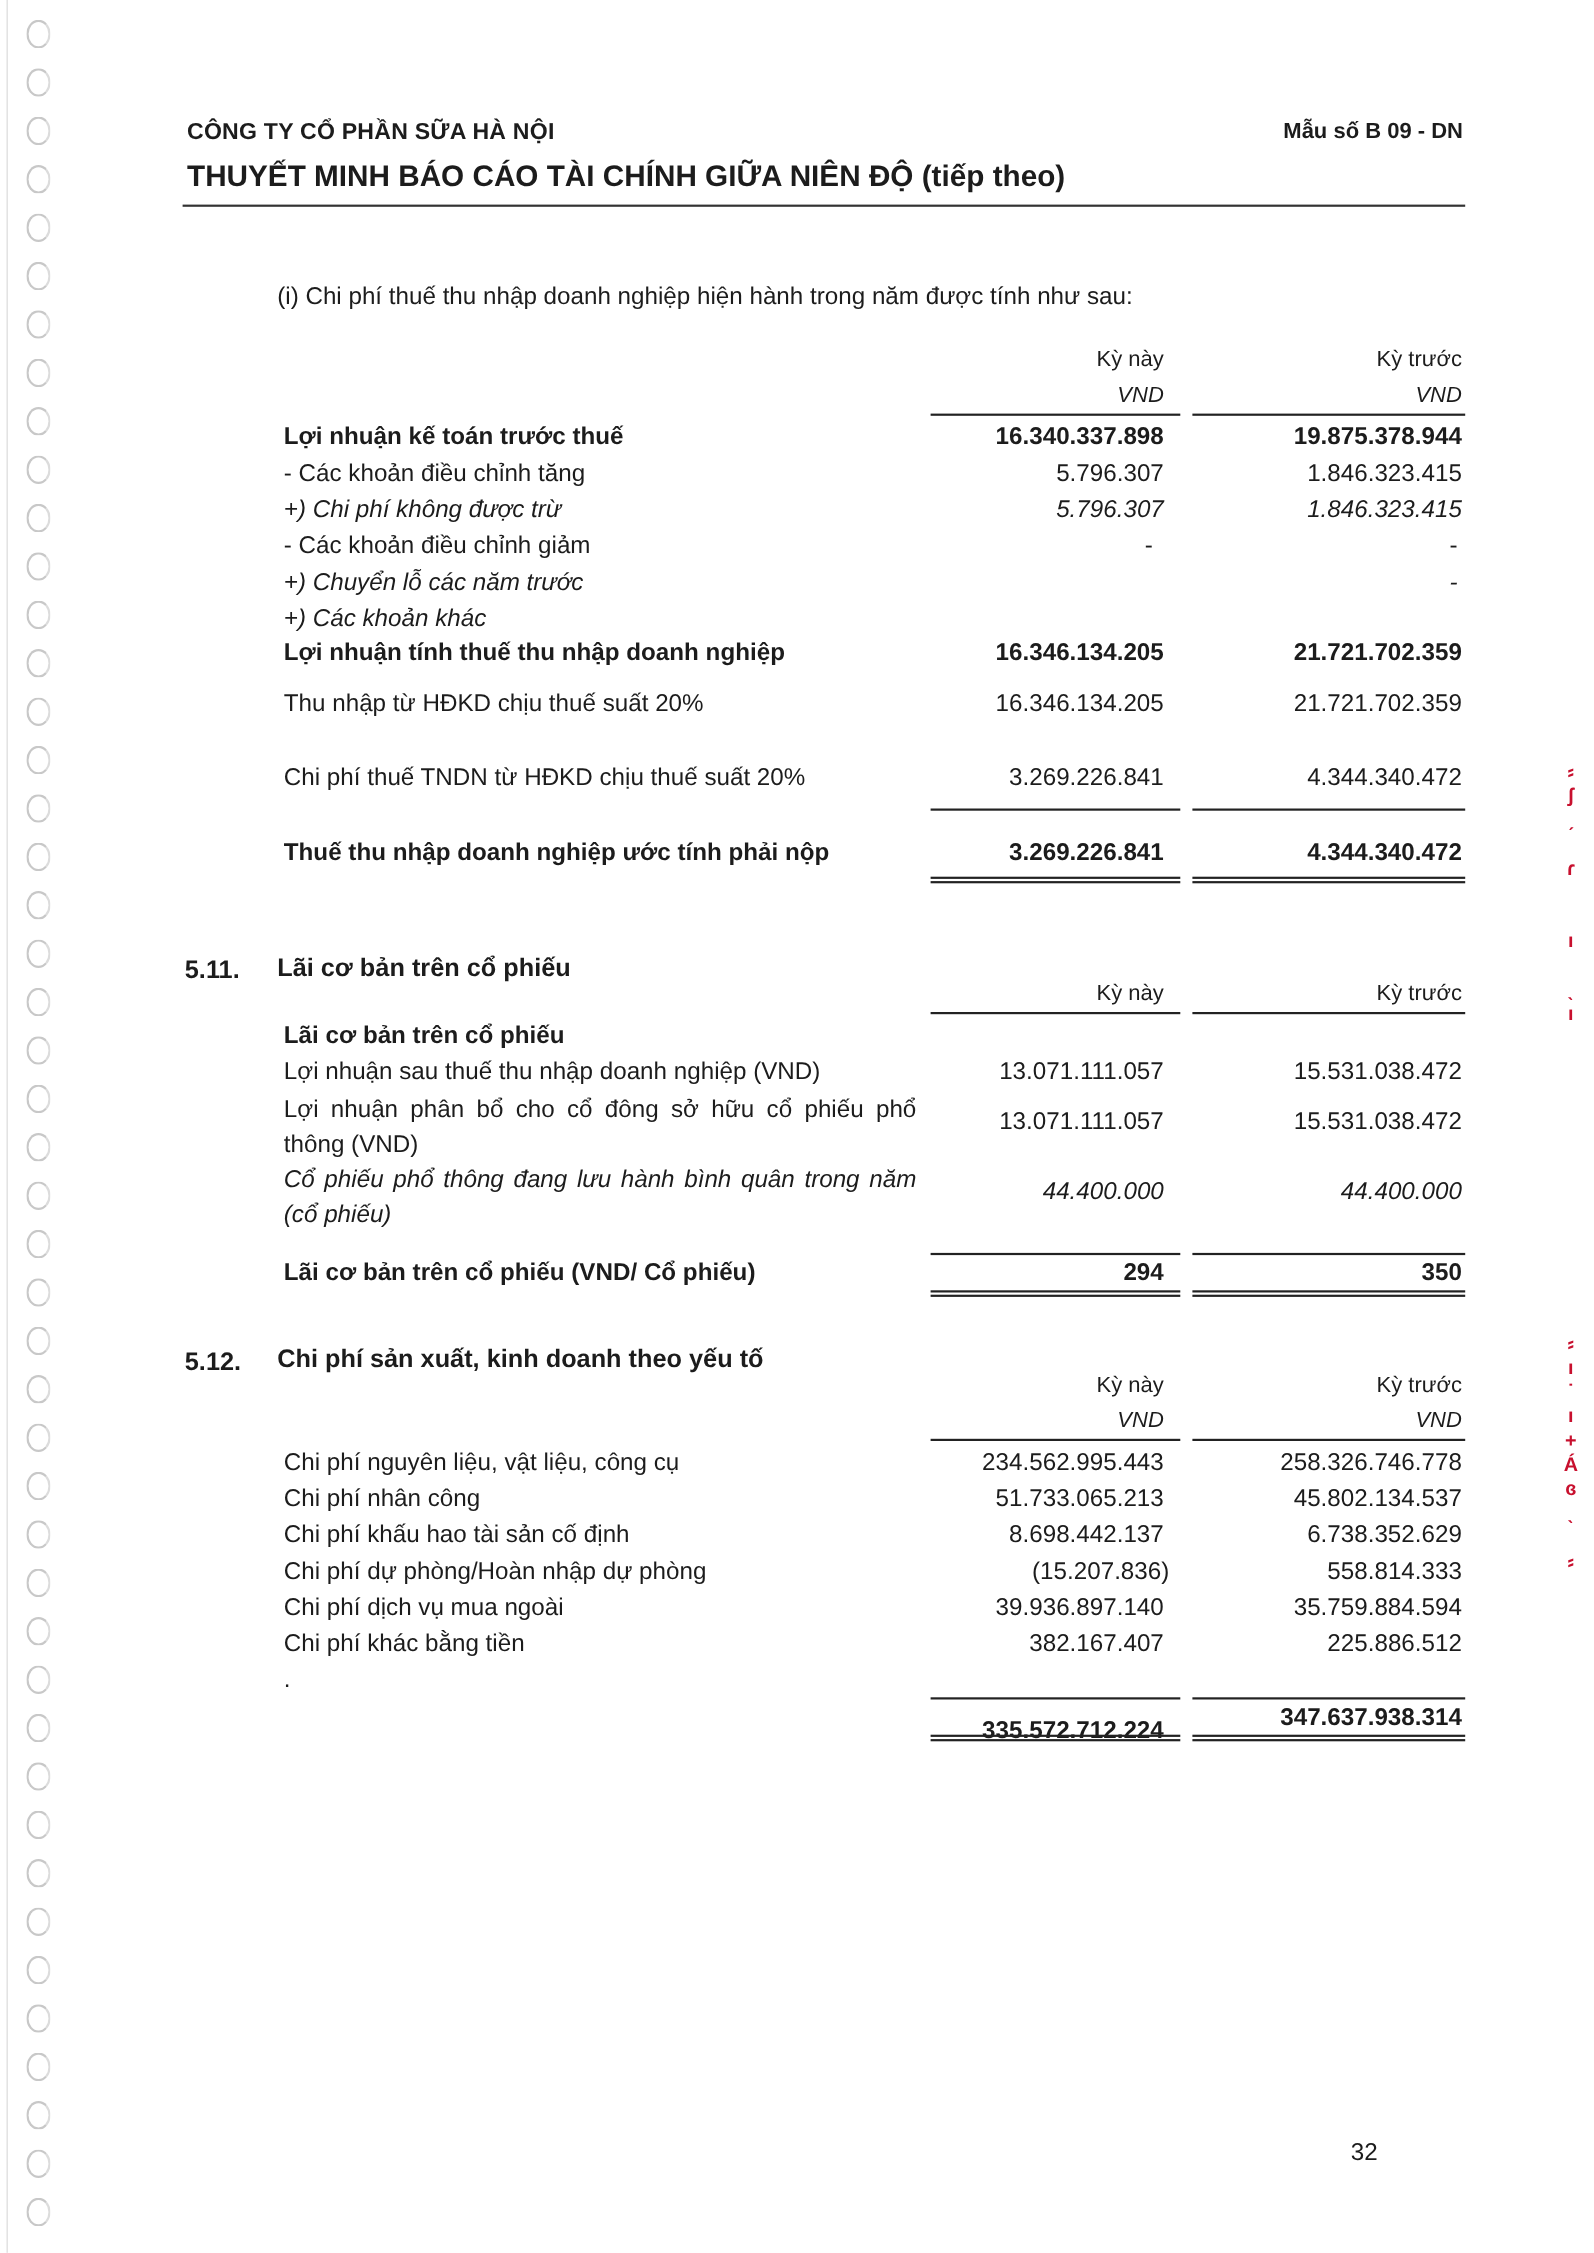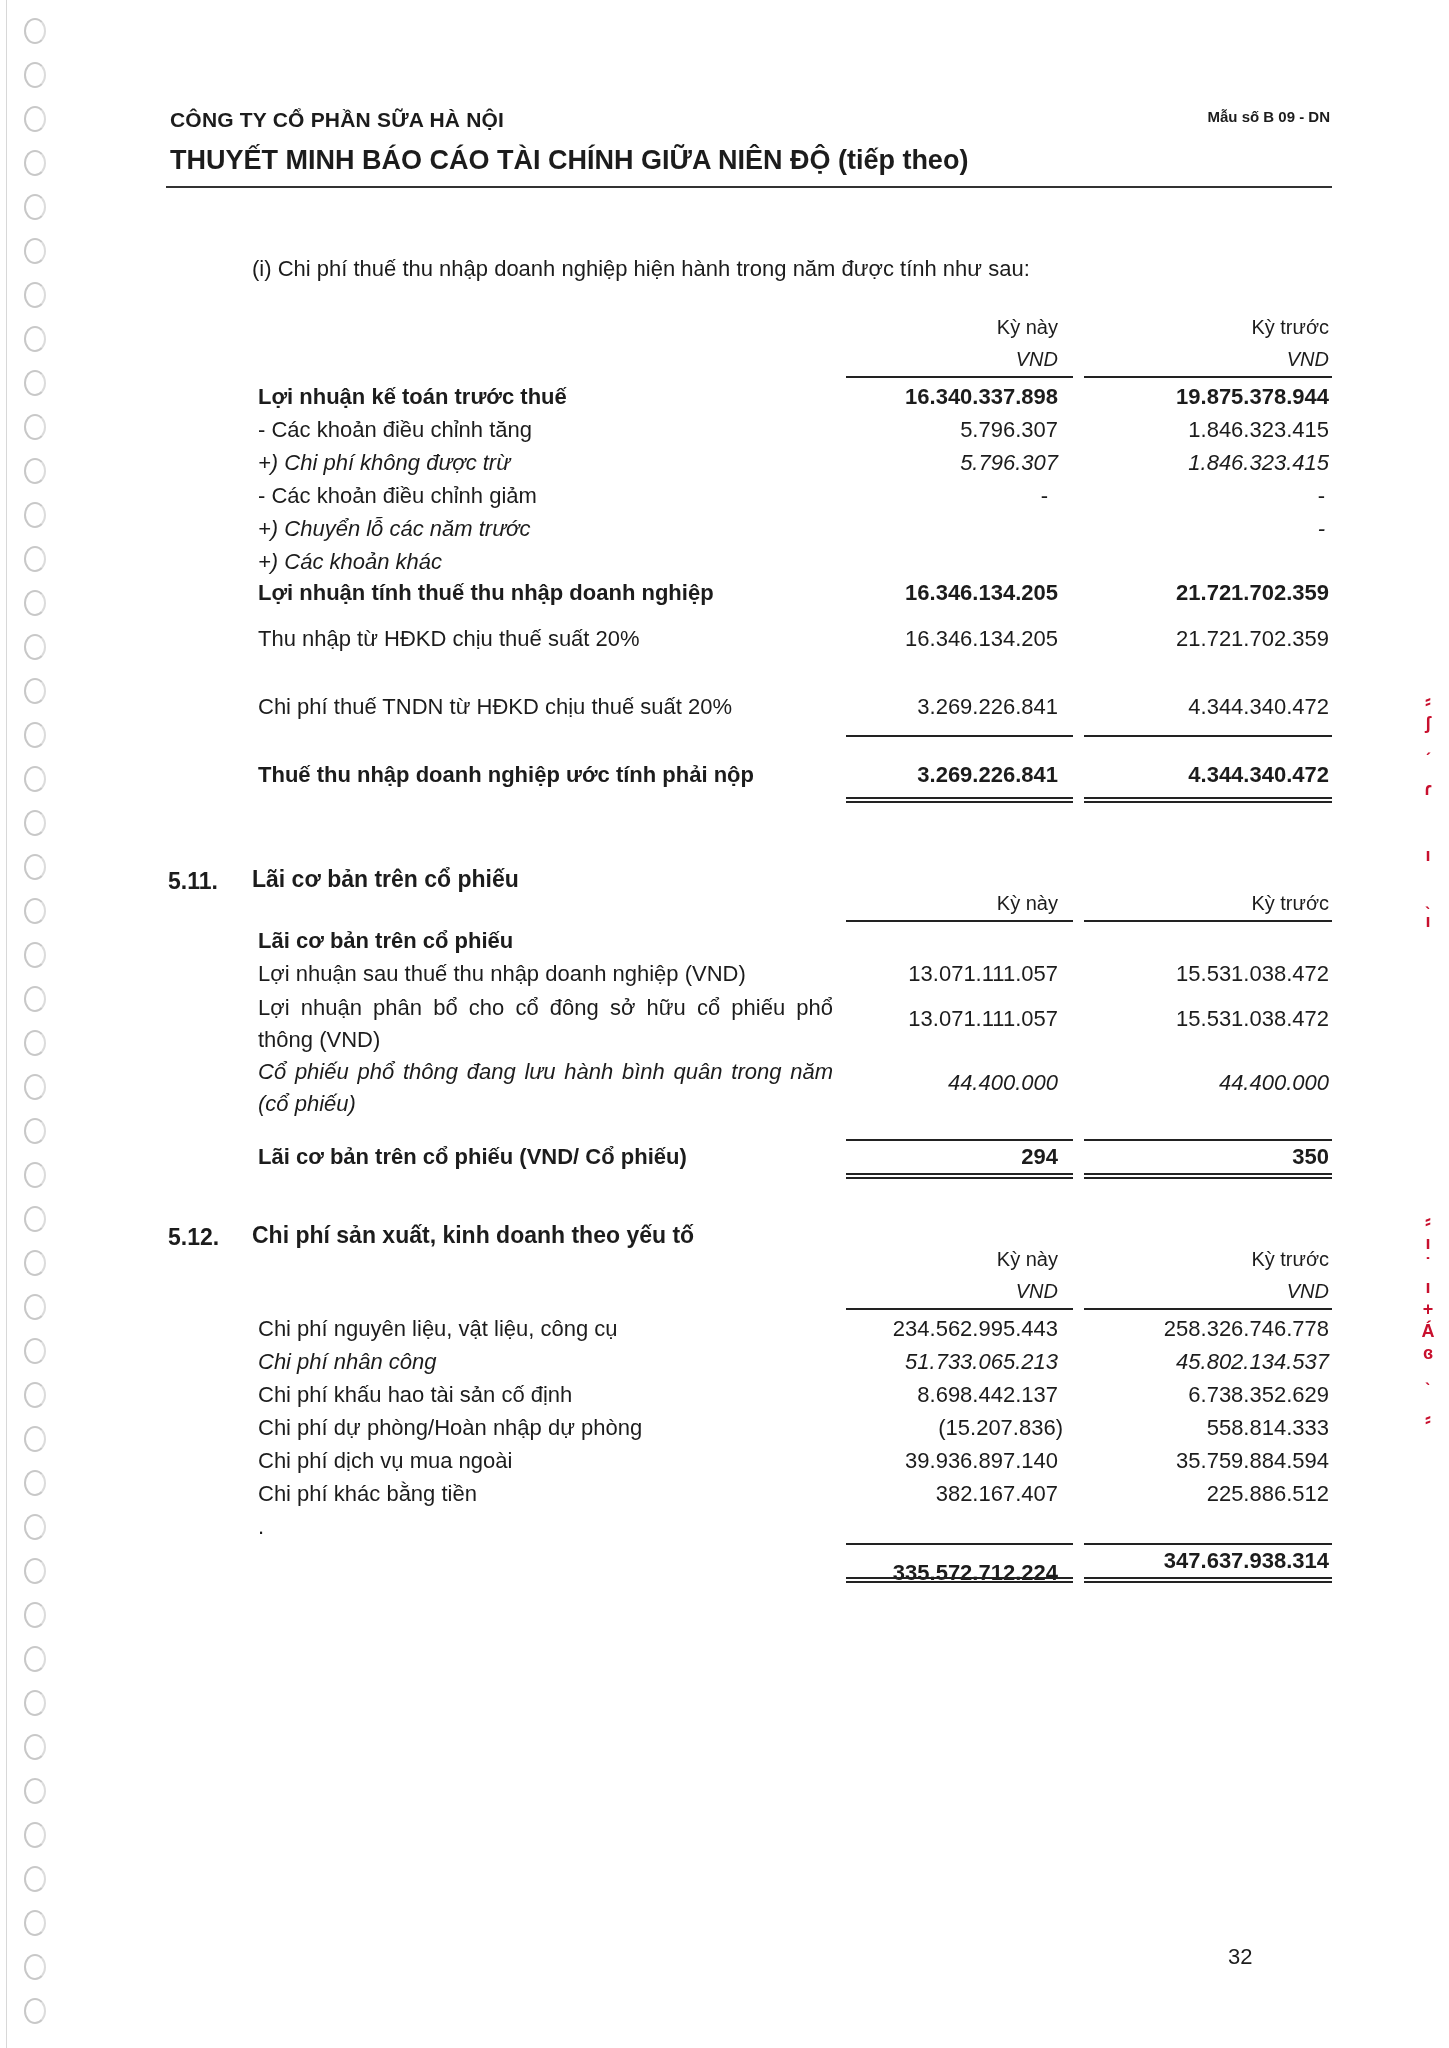--- a/index.html
+++ b/index.html
@@ -13,21 +13,21 @@
   }
   .holes { position: absolute; left: 24px; top: 0; width: 30px; height: 2048px; }
   .hole {
     position: absolute; left: 0; width: 22px; height: 26px;
     border: 2px solid #c8c8c8; border-radius: 50%; box-sizing: border-box;
     border-right-color: #dcdcdc;
   }
   .header { position: absolute; left: 170px; top: 108px; width: 1160px; }
   .company { font-size: 21px; font-weight: bold; letter-spacing: 0.2px; }
   .doc-title { font-size: 27px; font-weight: bold; margin-top: 13px; }
-  .form-no { position: absolute; right: 0; top: 0; font-size: 15px; font-weight: bold; }
+  .form-no { position: absolute; right: 0; top: 0; font-size: 20px; font-weight: bold; }
   .header-rule { position: absolute; left: 166px; top: 186px; width: 1166px; height: 2px; background: #333; }
 
   .intro { position: absolute; left: 252px; top: 256px; font-size: 22px; }
 
   .tbl { position: absolute; left: 258px; width: 1075px; }
   .row { position: relative; height: 33px; font-size: 22px; }
   .row .lbl { position: absolute; left: 0; top: 4px; white-space: nowrap; }
   .row .v1 { position: absolute; right: 275px; top: 4px; text-align: right; }
   .row .v2 { position: absolute; right: 4px; top: 4px; text-align: right; }
   .bold { font-weight: bold; }
@@ -245,21 +245,21 @@
   <div class="rule-line" style="height:4px">
       <div class="l1" style="top:0"></div>
       <div class="l2" style="top:0"></div>
     </div>
   <div id="cost-rows">
       <div class="row" style="height: 33px;">
         <span class="lbl">Chi phí nguyên liệu, vật liệu, công cụ</span>
         <span class="v1">234.562.995.443</span>
         <span class="v2">258.326.746.778</span>
       </div>
-      <div class="row" style="height: 33px; font-style: italic;">
+      <div class="row" style="height: 33px;">
         <span class="lbl">Chi phí nhân công</span>
         <span class="v1">51.733.065.213</span>
         <span class="v2">45.802.134.537</span>
       </div>
       <div class="row" style="height: 33px;">
         <span class="lbl">Chi phí khấu hao tài sản cố định</span>
         <span class="v1">8.698.442.137</span>
         <span class="v2">6.738.352.629</span>
       </div>
       <div class="row" style="height: 33px;">

